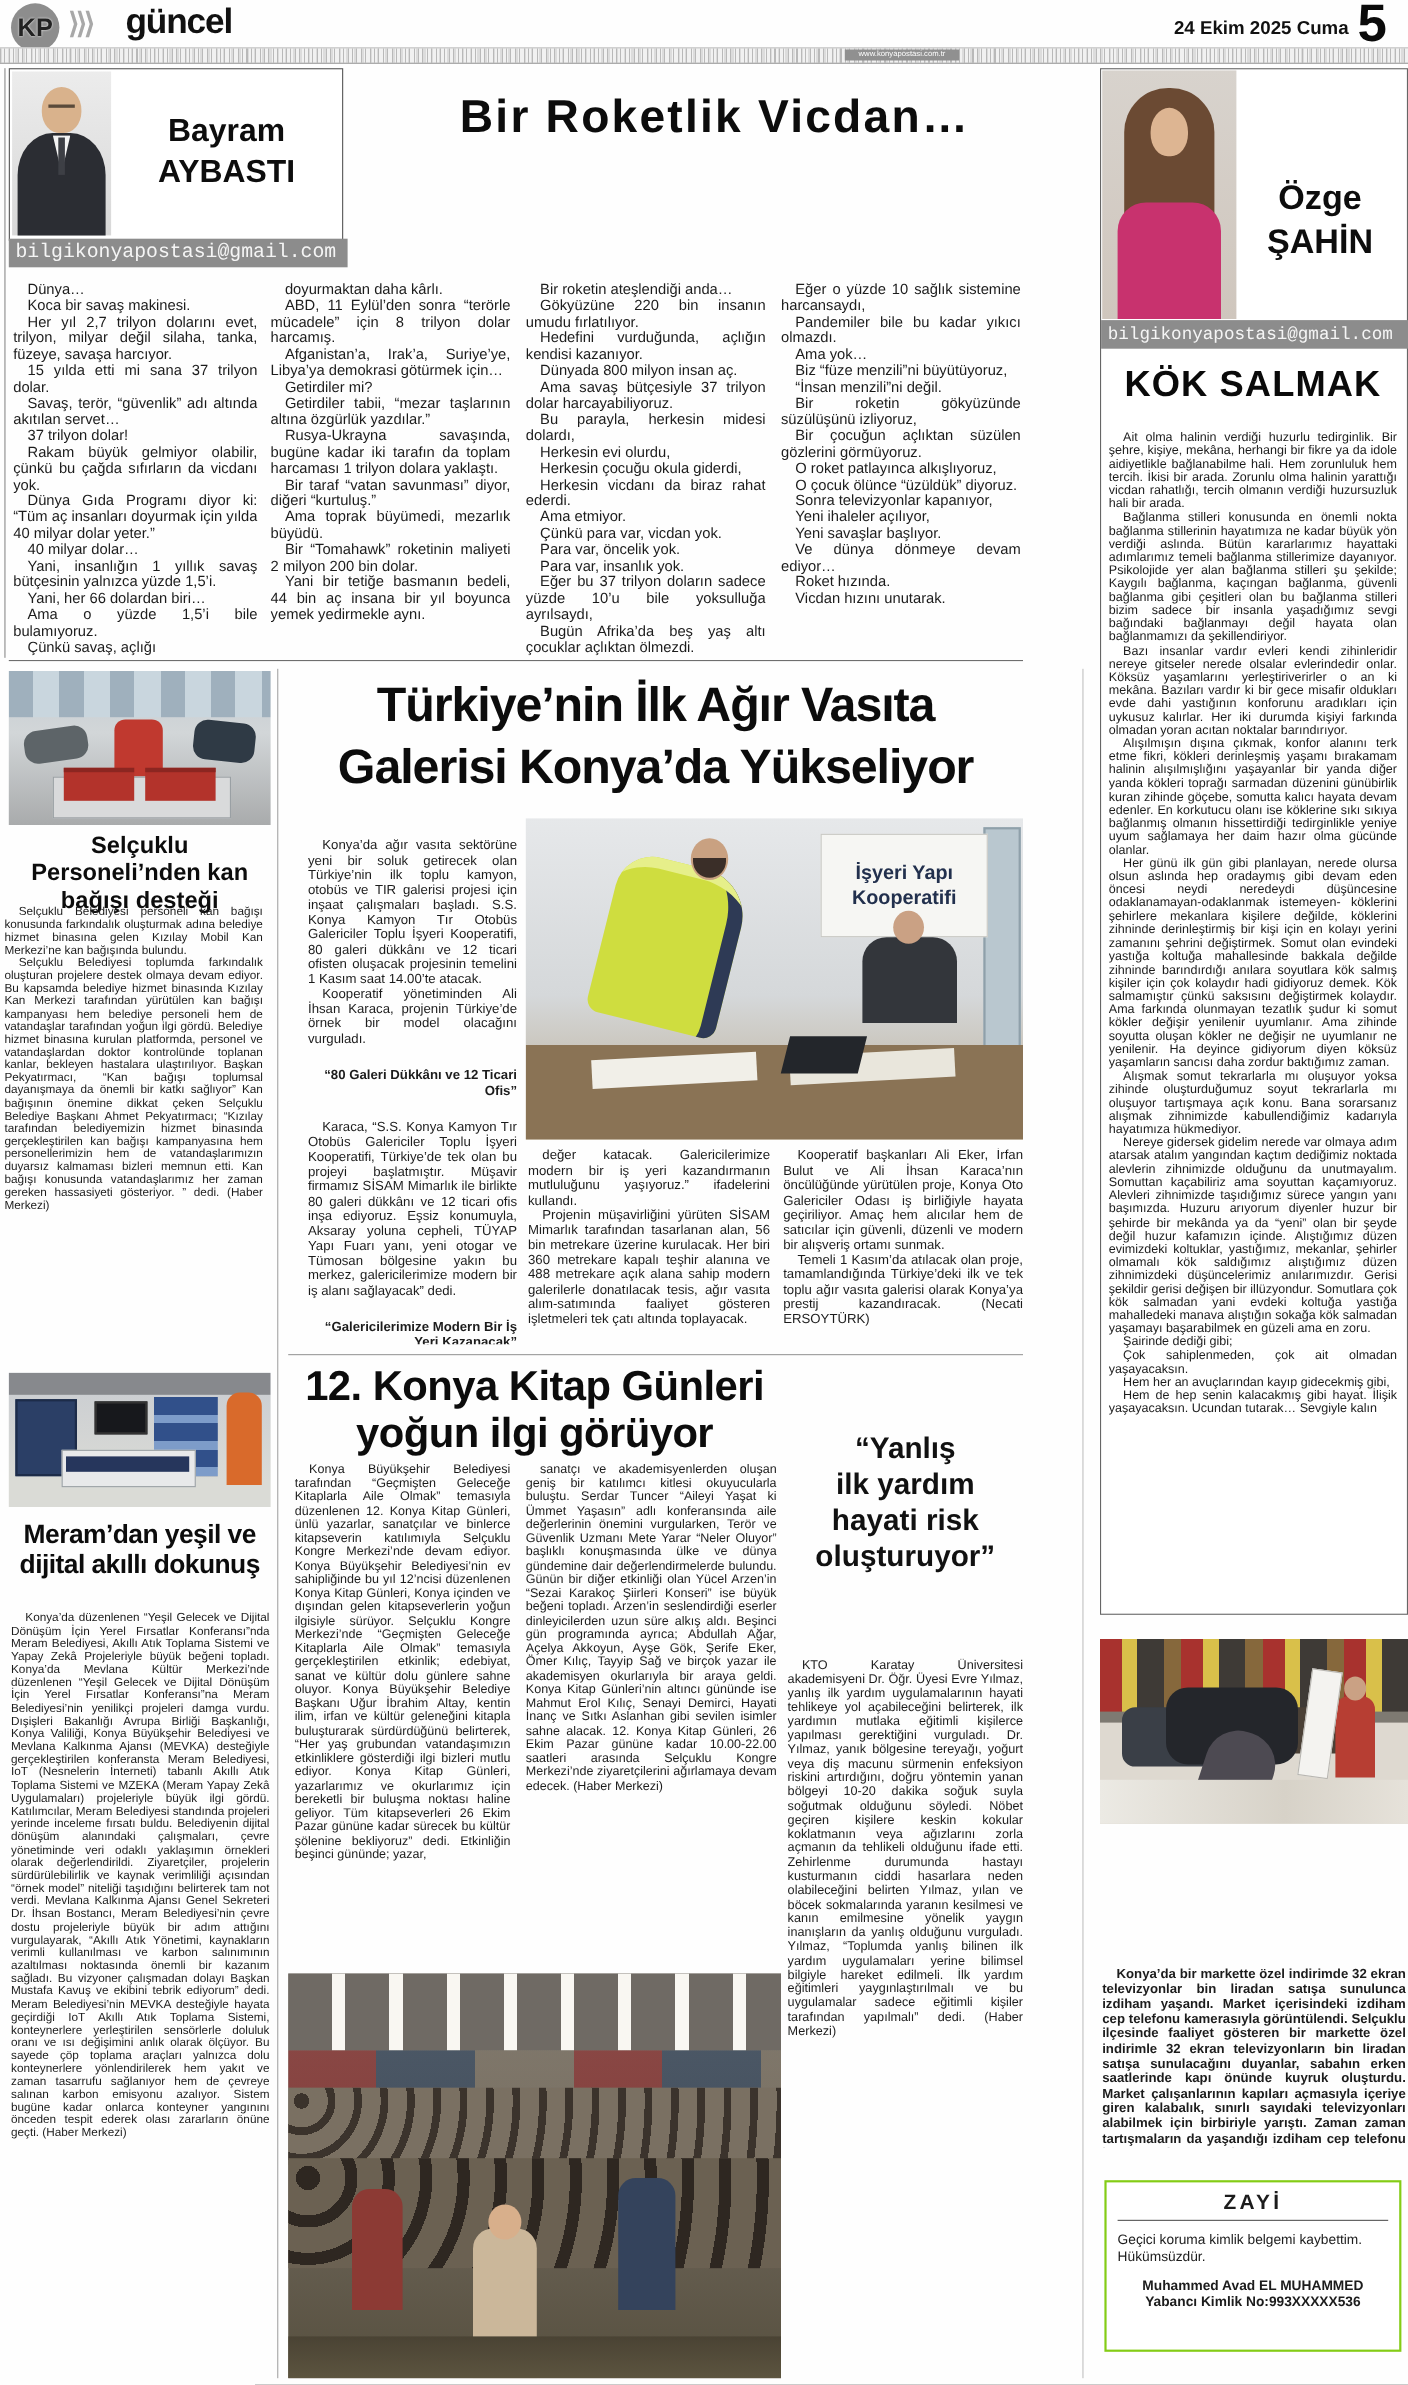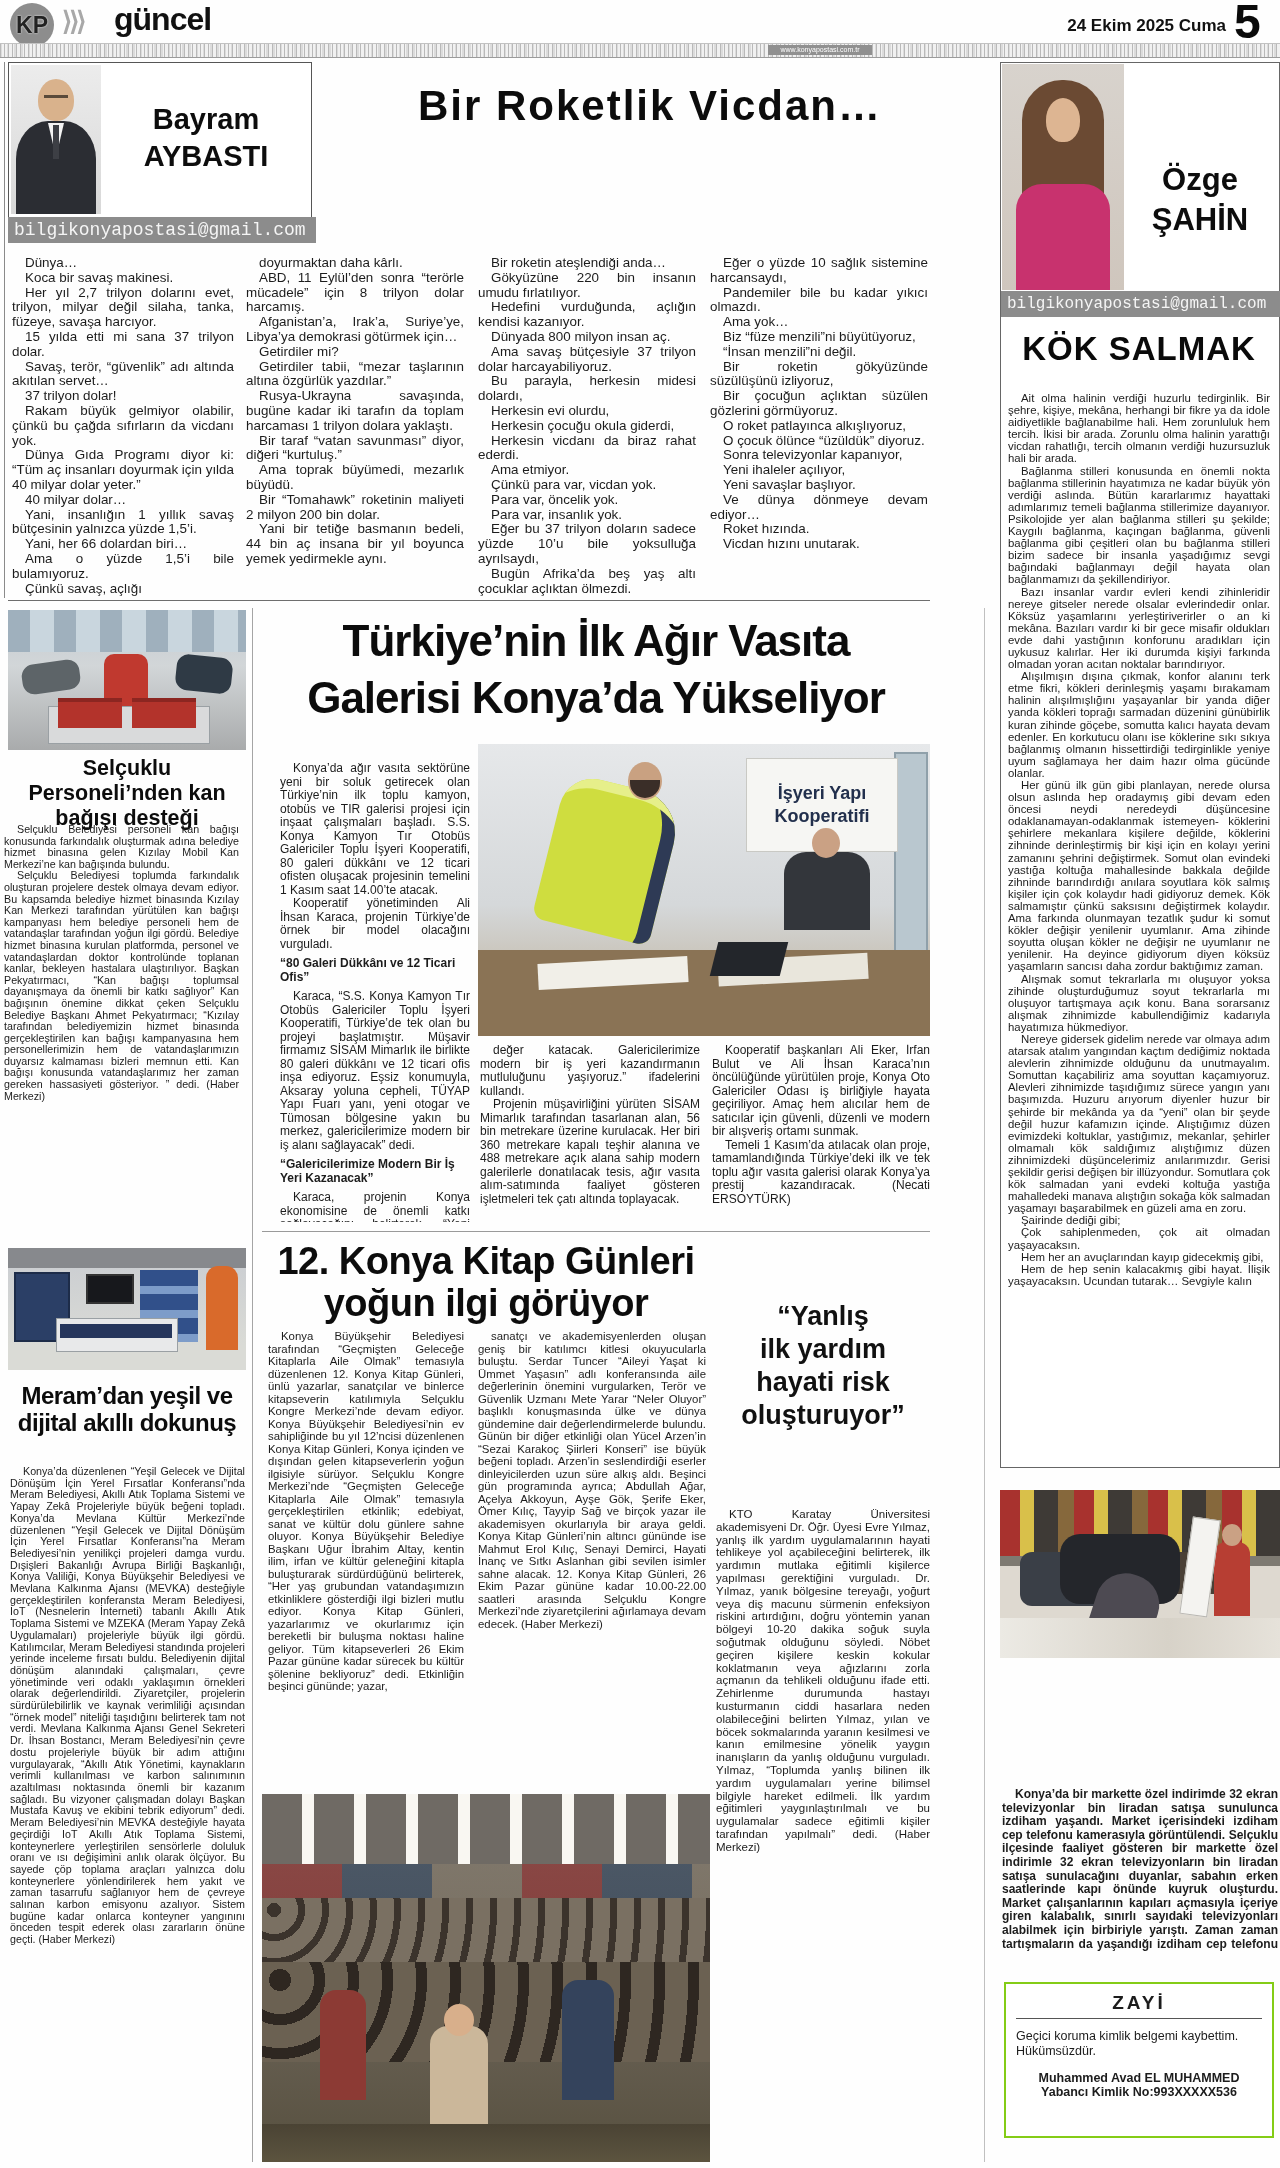--- a/index.html
+++ b/index.html
@@ -8,21 +8,21 @@
   .abs{position:absolute;}
   .jt{text-align:justify;text-justify:inter-word;overflow:hidden;}
   .jt p{margin:0;text-indent:13px;}
   .ctr{text-align:center;}
   .serif{font-family:Liberation Mono, monospace;}
   .graybar{background:#8c8c8c;color:#f5f5f5;display:flex;align-items:center;padding-left:6px;}
   .headline{font-weight:900;color:#0c0c0c;letter-spacing:-0.5px;}
   .rule-h{border-top:1px solid #6e6e6e;height:0;}
   .rule-v{border-left:1px solid #a5a5a5;width:0;}
   .photo{overflow:hidden;position:absolute;background:#cfcfcf;}
-  .subhead{font-weight:800;text-align:left;margin:6px 0;}
+  .subhead{font-weight:800;text-align:right;margin:20px 0;}
   .band{background:
     repeating-linear-gradient(90deg,#b9b9b9 0 1px,transparent 1px 4px),
     repeating-linear-gradient(90deg,#dcdcdc 0 2px,transparent 2px 7px),#f1f1f1;
     border-top:1px solid #c2c2c2;border-bottom:1px solid #9b9b9b;}
   .qline{font-weight:800;font-size:27px;line-height:33px;text-align:center;color:#111;}
   .tvline{font-weight:900;font-size:40px;line-height:38px;text-align:center;color:#0b0b0b;letter-spacing:-1px;}
 </style>
 </head>
 <body>
 

